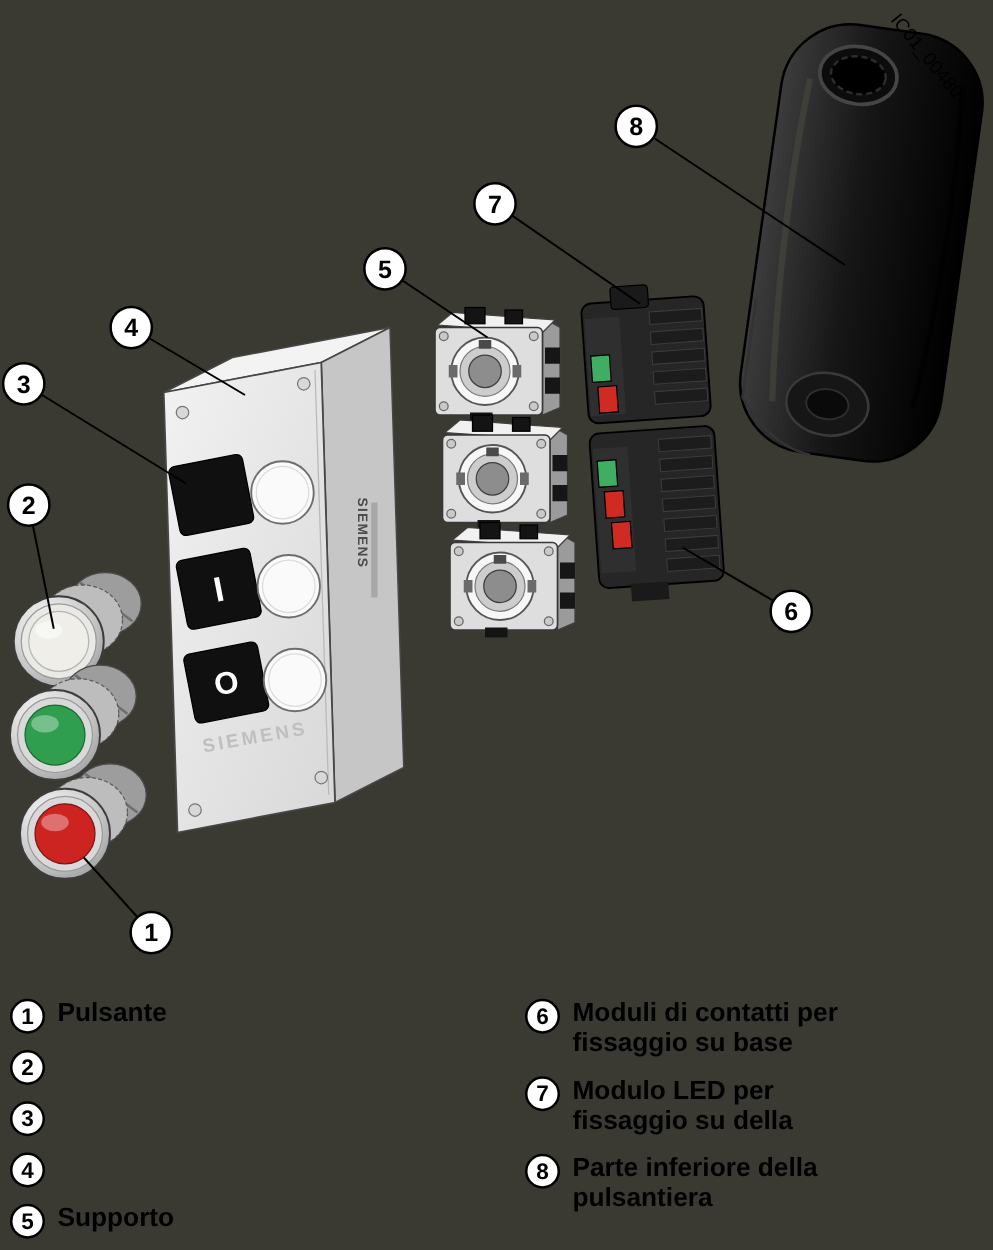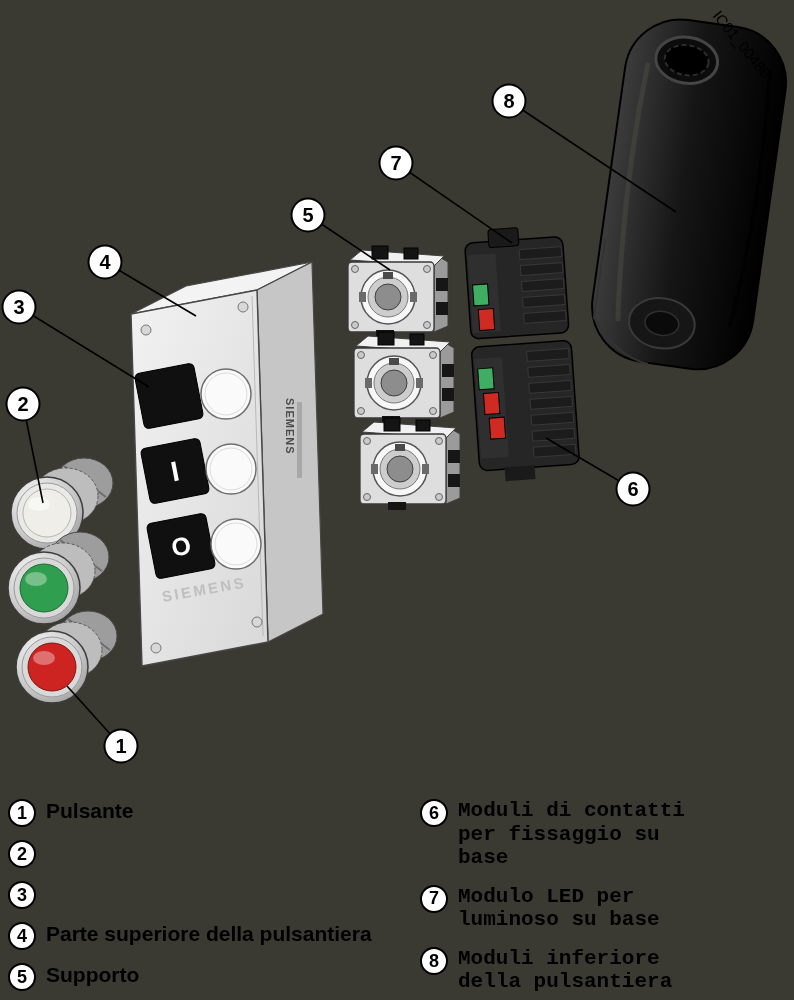--- a/index.html
+++ b/index.html
@@ -23,21 +23,21 @@
   }
   .legend-num {
     box-sizing: border-box;
     width: 28px; height: 28px; flex: 0 0 auto;
     border: 2.5px solid #000; border-radius: 50%;
     background: #fff; color: #000;
     display: flex; align-items: center; justify-content: center;
     font-size: 18px; font-weight: 700;
   }
   .legend-left  .legend-label { white-space: nowrap; }
-  .legend-right .legend-label { max-width: 252px; font-family: Liberation Mono, monospace; }
+  .legend-right .legend-label { max-width: 252px; }
 </style>
 </head>
 <body style="background: rgb(58, 58, 51);">
 
 <div id="stage" style="background: rgb(58, 58, 51);">
 
   <svg id="diagram" width="794" height="1000" viewBox="0 0 794 1000">
     <defs>
       <linearGradient id="gBlack" x1="0" y1="0" x2="1" y2="0">
         <stop offset="0" stop-color="#3c3c3c"></stop>
@@ -234,36 +234,35 @@
       <span class="legend-label">Pulsante</span>
     </div>
     <div class="legend-item">
       <span class="legend-num">2</span>
     </div>
     <div class="legend-item">
       <span class="legend-num">3</span>
     </div>
     <div class="legend-item">
       <span class="legend-num">4</span>
-      <span class="legend-label">Parte superiore della pulsantiera</span>
     </div>
     <div class="legend-item">
       <span class="legend-num">5</span>
       <span class="legend-label">Supporto</span>
     </div>
   </div>
 
   <div class="legend-col legend-right">
     <div class="legend-item">
       <span class="legend-num">6</span>
       <span class="legend-label">Moduli di contatti per fissaggio su base</span>
     </div>
     <div class="legend-item">
       <span class="legend-num">7</span>
-      <span class="legend-label">Modulo LED per luminoso su base</span>
+      <span class="legend-label">Modulo LED per fissaggio su della</span>
     </div>
     <div class="legend-item">
       <span class="legend-num">8</span>
-      <span class="legend-label">Moduli inferiore della pulsantiera</span>
+      <span class="legend-label">Parte inferiore della pulsantiera</span>
     </div>
   </div>
 
 </div>
 
 </body></html>

